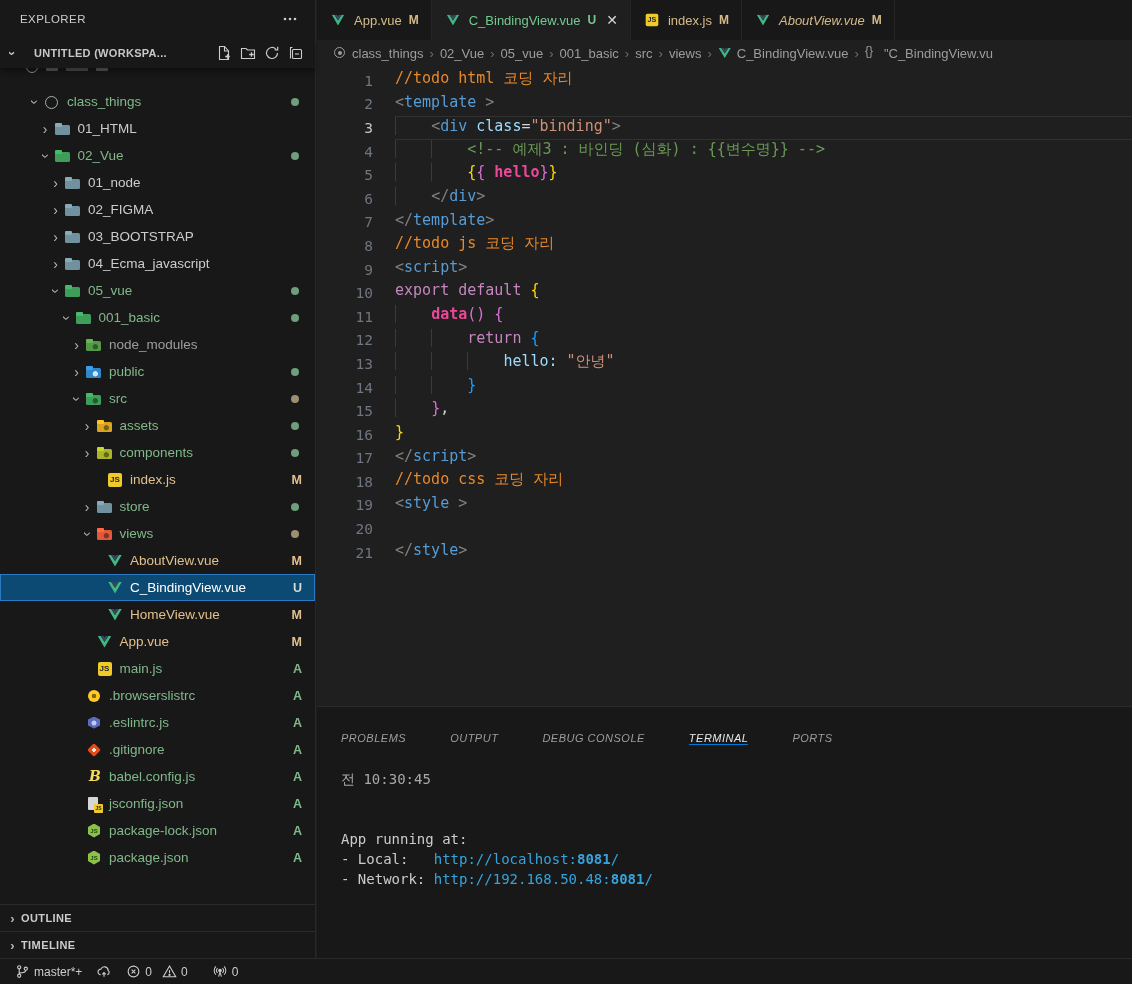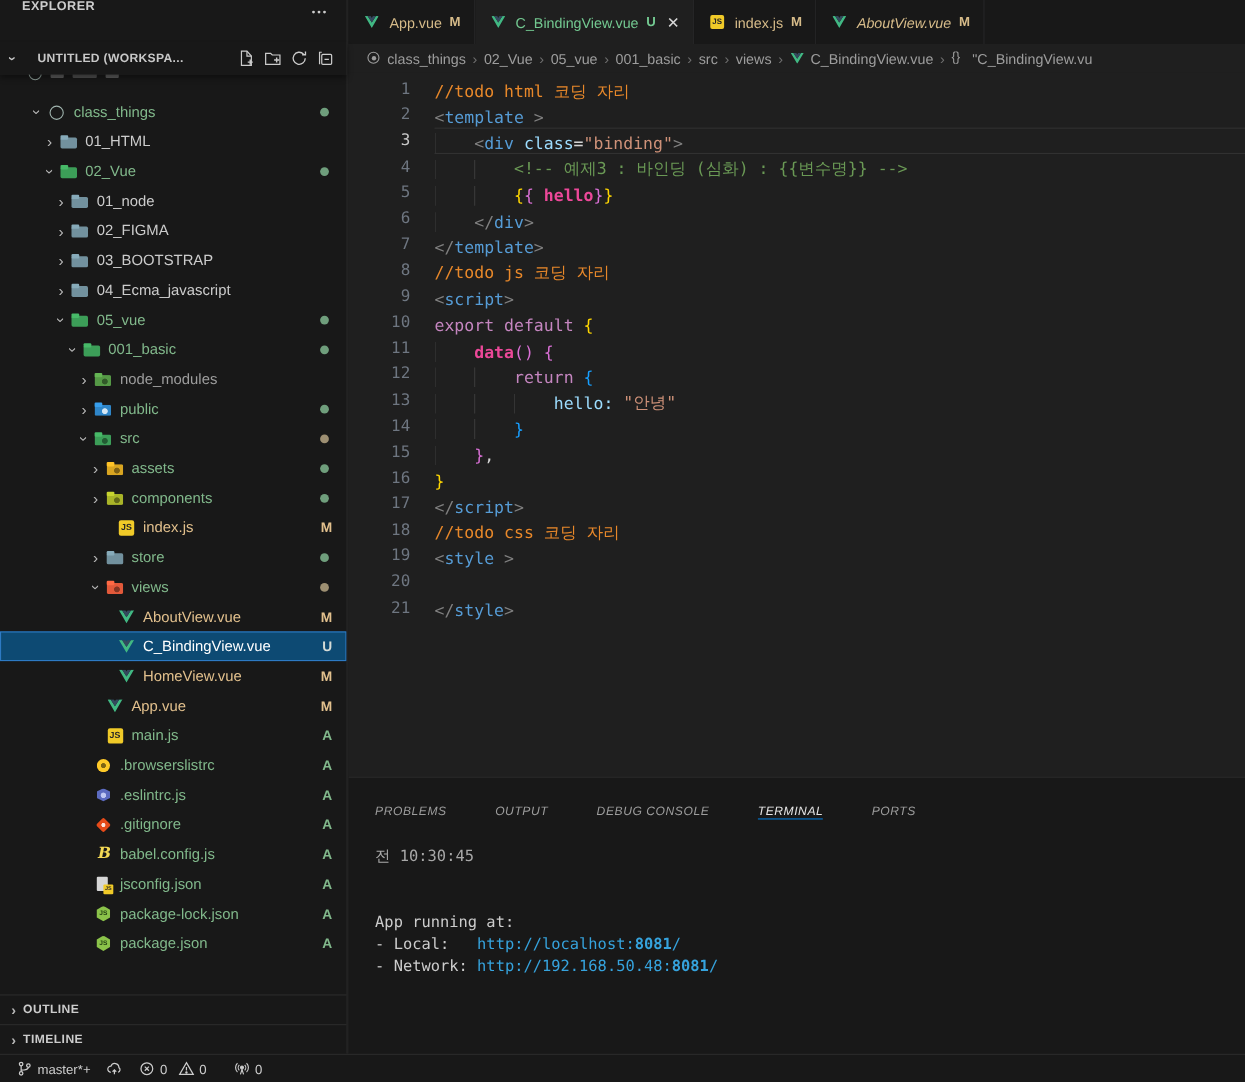--- a/index.html
+++ b/index.html
@@ -3,22 +3,22 @@
 <meta charset="utf-8">
 <style>
   * { margin:0; padding:0; box-sizing:border-box; }
   html,body { width:1132px; height:984px; overflow:hidden; background:#1f1f1f;
               font-family:"Liberation Sans", sans-serif; color:#cccccc; }
   #root { position:relative; width:1132px; height:984px; }
 
   
   #sidebar { position:absolute; left:0; top:0; width:316px; bottom:26px;
              background:#181818; border-right:1px solid #282828; display:flex; flex-direction:column; }
-  .exp-header { height:38px; flex:0 0 38px; display:flex; 
-                padding:0 14px 0 20px; font-size:11.5px; letter-spacing:.4px; color:#cccccc;font-weight:bold; }
+  .exp-header { height:38px; flex:0 0 38px; display:flex; align-items:center;
+                padding:0 14px 0 20px; font-size:11.5px; letter-spacing:.4px; color:#cccccc; }
   .exp-header .title { flex:1; }
   .icon-btn { width:22px; height:22px; display:flex; align-items:center; justify-content:center;
               border-radius:4px; color:#cccccc; cursor:pointer; }
   .ws-header { height:30px; flex:0 0 30px; display:flex; align-items:center; gap:2px;
                padding:0 8px 0 4px; font-weight:bold; font-size:11px; letter-spacing:.3px;
                color:#c8c8c8; position:relative; z-index:3; box-shadow:0 4px 5px rgba(0,0,0,.36); }
   .ws-header .ws-label { flex:1; white-space:nowrap; overflow:hidden;padding-left:12px; }
   .ws-header .chev-lbl { font-size:13px; width:16px; text-align:center; transform:rotate(90deg); }
   .tree { flex:1 1 auto; overflow:hidden; position:relative; }
   .t-partial { height:20px; overflow:hidden; position:relative; }
@@ -111,21 +111,21 @@
   .bci-vue::after { content:""; position:absolute; inset:2px 1px 2px 1px; background:#34495e;
       clip-path:polygon(20% 0,42% 0,50% 16%,58% 0,80% 0,50% 55%); }
   .bci-braces::before { content:"{}"; font-size:12px; color:#9d9d9d; position:absolute; left:0; top:-2px; }
 
   
   #editor { flex:1 1 auto; overflow:hidden; font-family:"DejaVu Sans Mono", monospace;
             font-size:15px; background:#1f1f1f; padding-top:3px; }
   .code-line { display:flex; height:23.6px; align-items:center; white-space:pre; }
   .gut { flex:0 0 78px; text-align:right; padding-right:22px; color:#6e7681; font-size:14.5px; }
   .code-line.active .gut { color:#c6c6c6; }
-  .code-content { flex:1 1 auto; height:100%; display:flex; align-items:flex-end; white-space:pre; }
+  .code-content { flex:1 1 auto; height:100%; display:flex; align-items:flex-start; white-space:pre; }
   .code-line.active .code-content { border-top:1px solid #313131; border-bottom:1px solid #313131; }
   .ind { box-shadow:inset 1px 0 0 rgba(255,255,255,.12); }
   .tk-todo { color:#e8882a; } .tk-comment { color:#6a9955; } .tk-tag { color:#569cd6; }
   .tk-punct { color:#808080; } .tk-attr { color:#9cdcfe; } .tk-eq { color:#d4d4d4; }
   .tk-string { color:#ce9178; } .tk-kw { color:#c586c0; } .tk-fn { color:#ec4899;font-weight:bold; }
   .tk-var { color:#9cdcfe; } .tk-text { color:#d4d4d4; }
   .tk-b1 { color:#ffd700; } .tk-b2 { color:#da70d6; } .tk-b3 { color:#179fff; }
 
   
   #panel { flex:0 0 252px; border-top:1px solid #2b2b2b; background:#181818; display:flex; flex-direction:column; }

